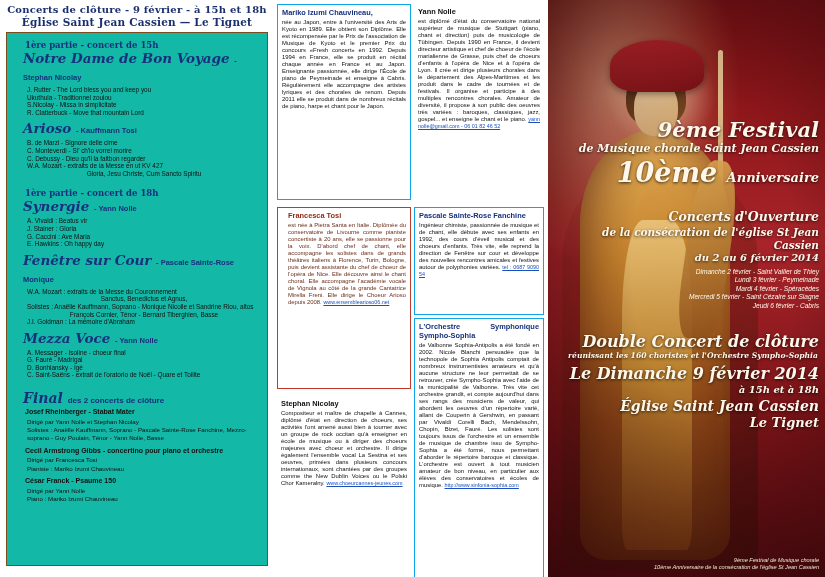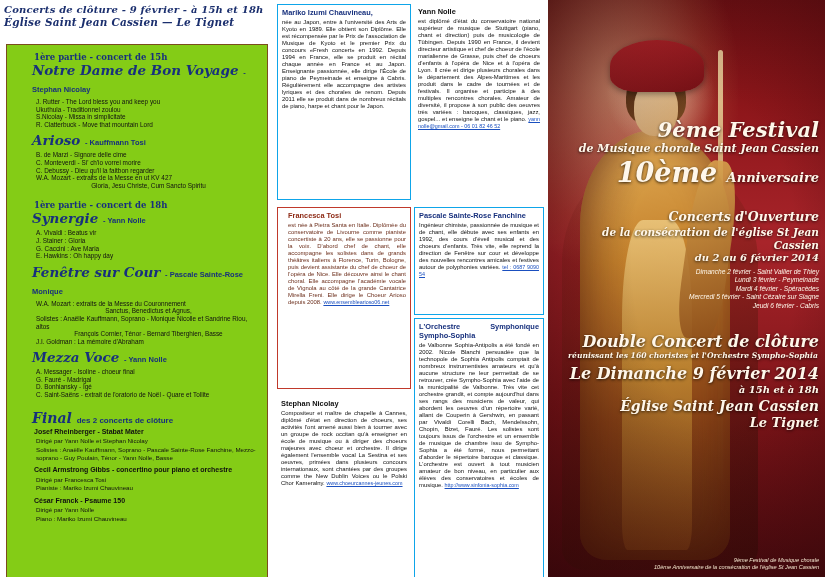--- a/index.html
+++ b/index.html
@@ -13,38 +13,37 @@
   .page{position:absolute;inset:0;display:flex;}
 
   
   .left{
     width:274px;height:577px;position:relative;
     background:#ffffff;
     padding:4px 4px 0 4px;
     box-sizing:border-box;
   }
   .left-title{
-    text-align:left;
+    text-align:center;
     font-family:"DejaVu Serif", serif;
     color:#1b2f6e;
     font-weight:bold;
-    font-style:italic;
     font-size:10px;
     line-height:12px;
     letter-spacing:.2px;
   }
   .left-title .l1{font-size:10px;}
   .left-title .l2{font-size:10.5px;}
   .left-box{
     border:1px solid #7a4c1e;
-    margin:16px 2px 0 2px;
-    padding:5px 6px 6px 25px;
+    margin:4px 2px 0 2px;
+    padding:5px 6px 6px 16px;
     box-sizing:border-box;
     height:534px;
-    background:#84cc16;
+    background:#14b8a6;
   }
   .part-head{
     color:#17307d;font-weight:bold;font-size:8.5px;
     font-family:"DejaVu Serif", serif;
     margin:2px 0 1px 2px;
   }
   .work{
     font-family:"DejaVu Serif", serif;
     color:#17307d;font-weight:bold;font-style:italic;
     font-size:13.5px;margin:0 0 1px 0;line-height:15px;

